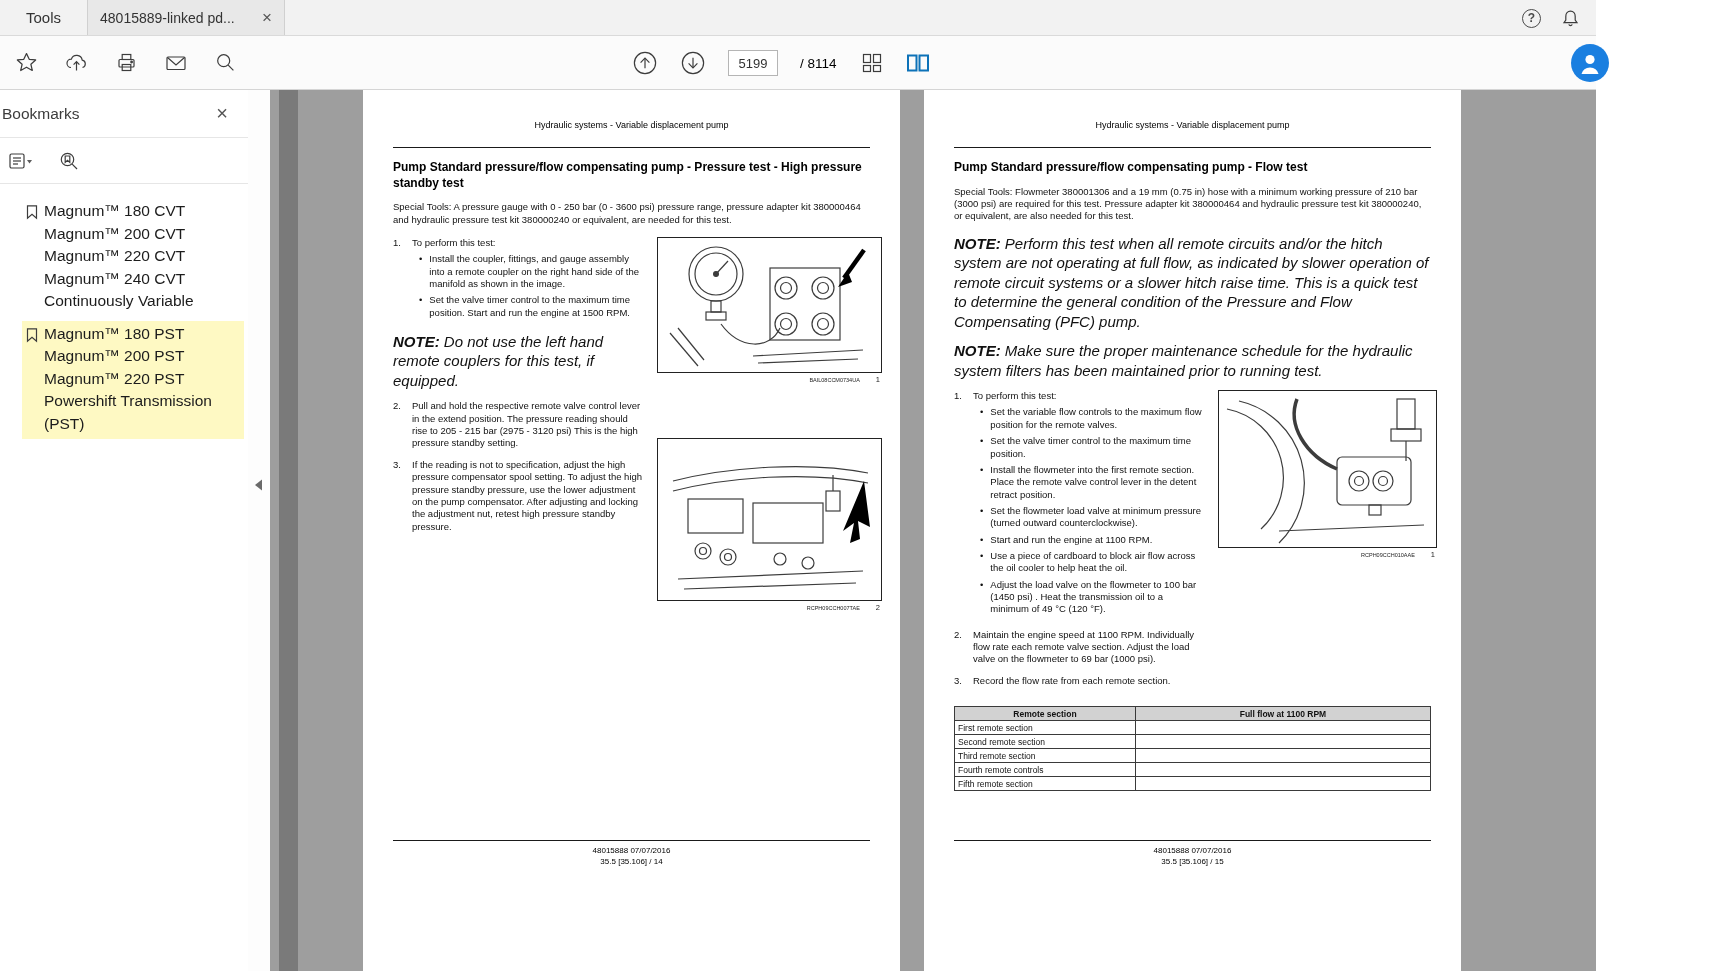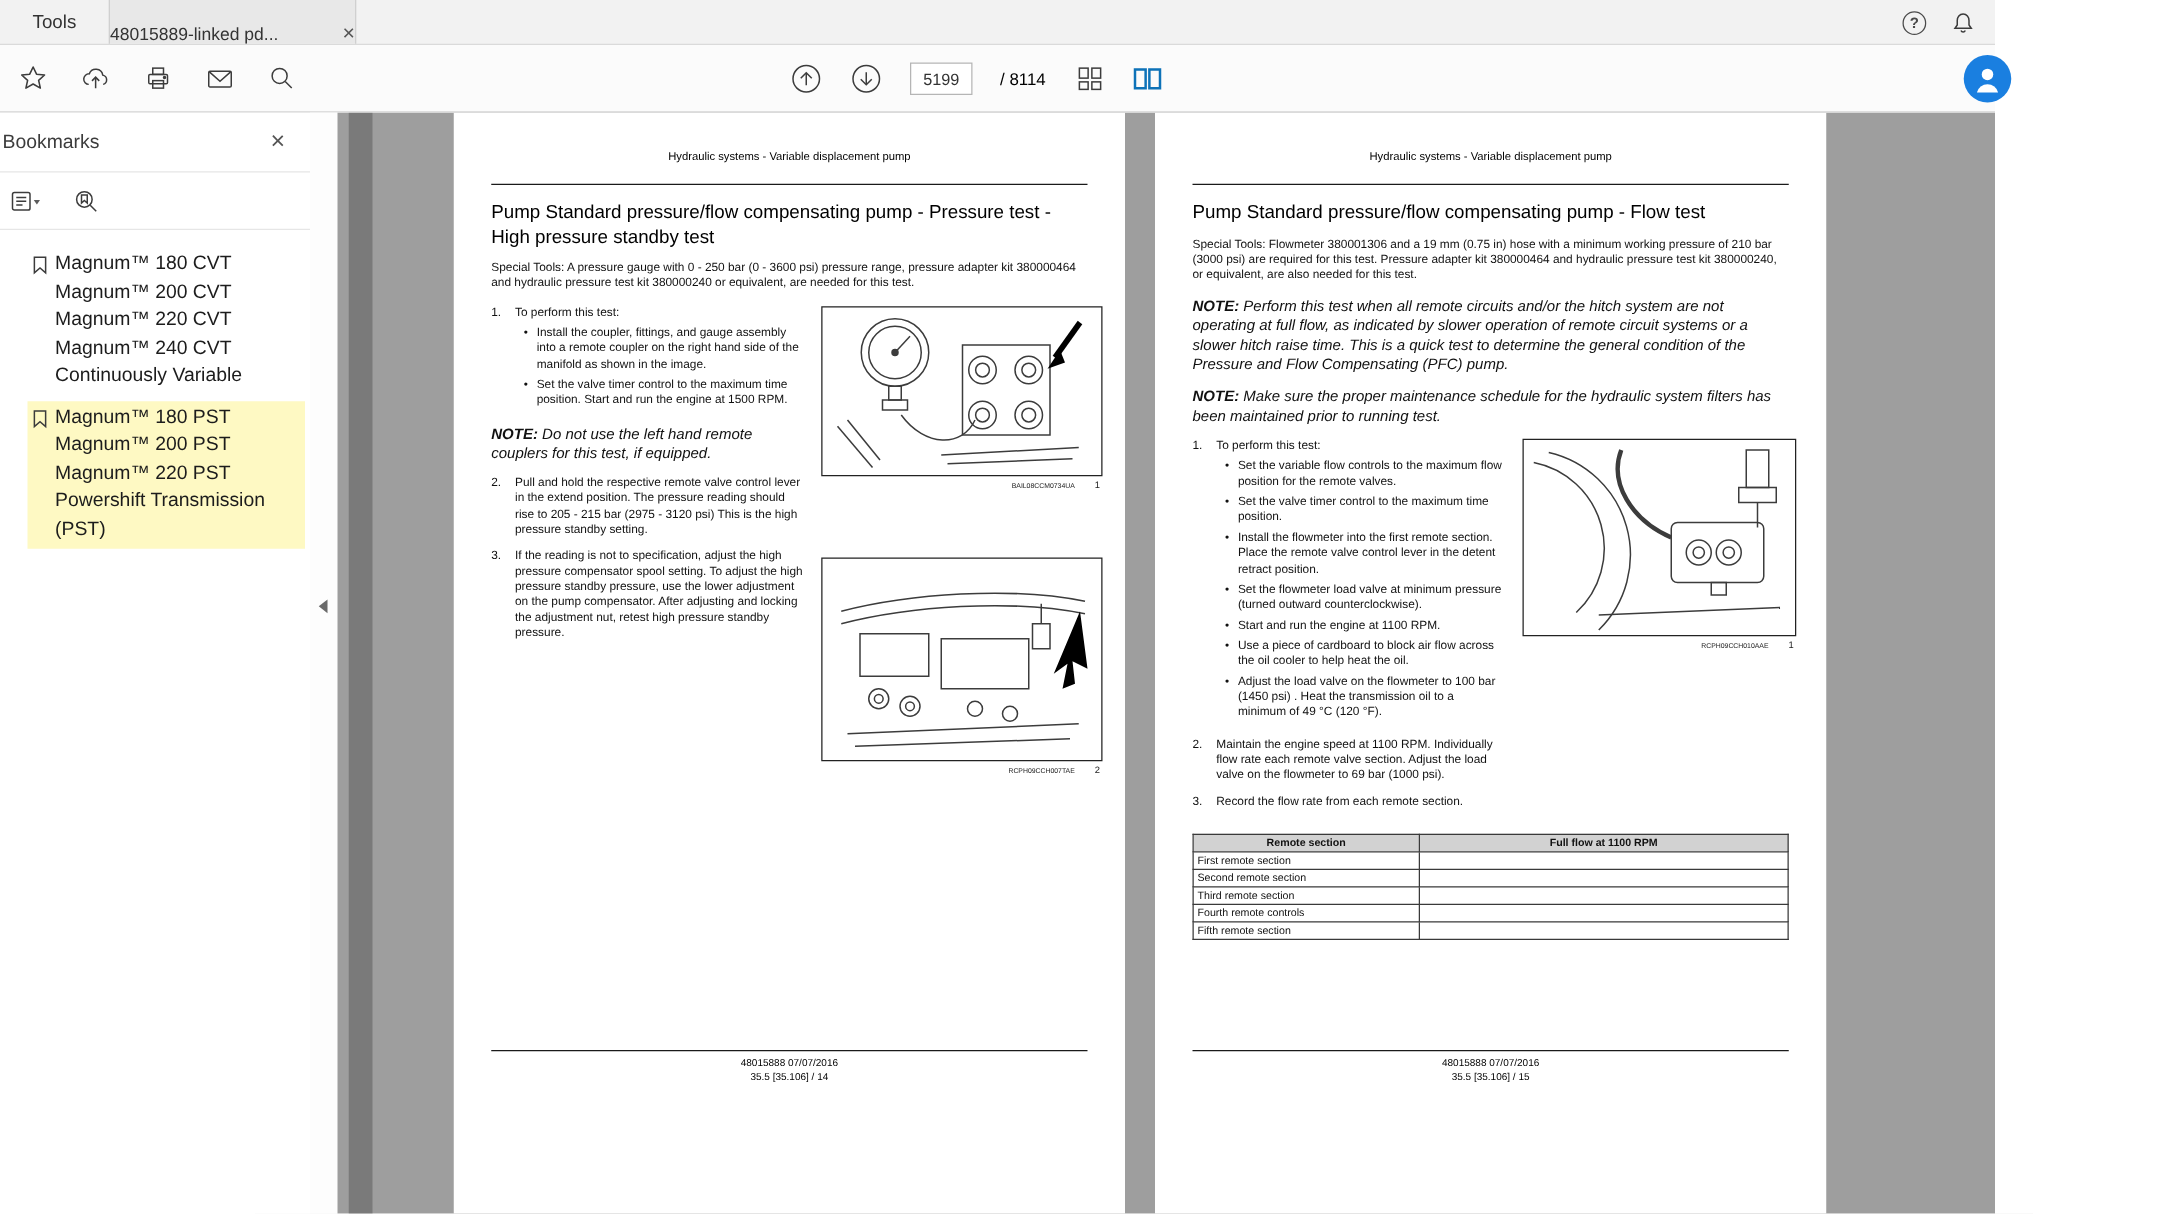--- a/index.html
+++ b/index.html
@@ -2,21 +2,21 @@
 <html><head>
 <meta charset="utf-8">
 <style>
 *{margin:0;padding:0;box-sizing:border-box}
 html,body{width:1735px;height:971px;overflow:hidden;font-family:"Liberation Sans",sans-serif;background:#fff}
 .app{width:1596px;height:971px;display:flex;flex-direction:column;position:relative}
 
 
 .tabbar{height:36px;background:#f2f2f2;border-bottom:1px solid #dadada;display:flex;position:relative;flex-shrink:0}
 .tab-tools{padding:0 26px;display:flex;align-items:center;font-size:15px;color:#333;cursor:default}
-.tab-doc{width:198px;background:#e8e8e8;border-left:1px solid #d0d0d0;border-right:1px solid #d0d0d0;display:flex;align-items:flex-end;justify-content:space-between;padding:0 0;font-size:14px;color:#333;white-space:nowrap;overflow:hidden}
+.tab-doc{width:198px;background:#e8e8e8;border-left:1px solid #d0d0d0;border-right:1px solid #d0d0d0;display:flex;align-items:center;justify-content:space-between;padding:0 12px;font-size:14px;color:#333;white-space:nowrap;overflow:hidden}
 .tab-close{color:#555;font-size:17px;line-height:1;margin-left:8px}
 .tabbar-right{position:absolute;right:16px;top:0;height:36px;display:flex;align-items:center;gap:20px;color:#4a4a4a}
 .help-circle{width:19px;height:19px;border:1.6px solid #4a4a4a;border-radius:50%;display:flex;align-items:center;justify-content:center;font-size:12px;font-weight:bold}
 
 
 .toolbar{height:54px;background:#fbfbfb;border-bottom:1px solid #d5d5d5;position:relative;display:flex;align-items:center;flex-shrink:0}
 .tb-left{display:flex;align-items:center;gap:28px;padding-left:16px}
 .icon{display:inline-flex;align-items:center;justify-content:center;color:#5c5c5c}
 .tb-center{position:absolute;left:632px;top:0;height:54px;display:flex;align-items:center;gap:22px}
 .page-input{width:50px;height:26px;border:1px solid #b5b5b5;background:#fff;text-align:center;font-size:13px;color:#333;font-family:inherit}
@@ -35,23 +35,23 @@
 .bm-flag{position:absolute;left:2px;top:6px}
 .divider{width:22px;background:#fdfdfd;position:relative;flex-shrink:0}
 .collapse-btn{position:absolute;top:44%;left:5px;cursor:pointer}
 
 
 .content{flex:1;background:#9e9e9e;position:relative;overflow:hidden;display:flex;gap:24px;padding-left:93px}
 .shade{position:absolute;left:9px;top:0;width:19px;height:100%;background:#7a7a7a}
 .page{width:537px;height:1010px;background:#fff;padding:30px 30px 0;position:relative;color:#111;flex-shrink:0}
 .running-header{text-align:center;font-size:9px;margin-bottom:17px;color:#000}
 .head-rule{border-top:1px solid #1a1a1a;margin-bottom:12px}
-.page-title{font-size:15px;font-weight:normal;line-height:1.3;margin-bottom:10px;color:#000}
+.page-title{font-size:12px;font-weight:bold;line-height:1.3;margin-bottom:10px;color:#000}
 .para{font-size:9.5px;line-height:1.3;margin-bottom:11px}
-.note{font-size:12px;line-height:1.3;font-style:italic;margin:8px 0 10px}
+.note{font-size:15px;line-height:1.3;font-style:italic;margin:8px 0 10px}
 .columns{display:flex;gap:14px}
 .col-text{width:250px;flex-shrink:0}
 .col-figs{flex:1;display:flex;flex-direction:column;align-items:flex-end}
 .step{display:flex;gap:6px;font-size:9.5px;line-height:1.3;margin-bottom:9px}
 .step-num{width:13px;flex-shrink:0}
 .step-body{flex:1}
 .bullets{margin:4px 0 0 7px}
 .bullet{display:flex;gap:7px;margin-bottom:4px}
 .bullet::before{content:"•";flex-shrink:0}
 .figure{width:225px}

